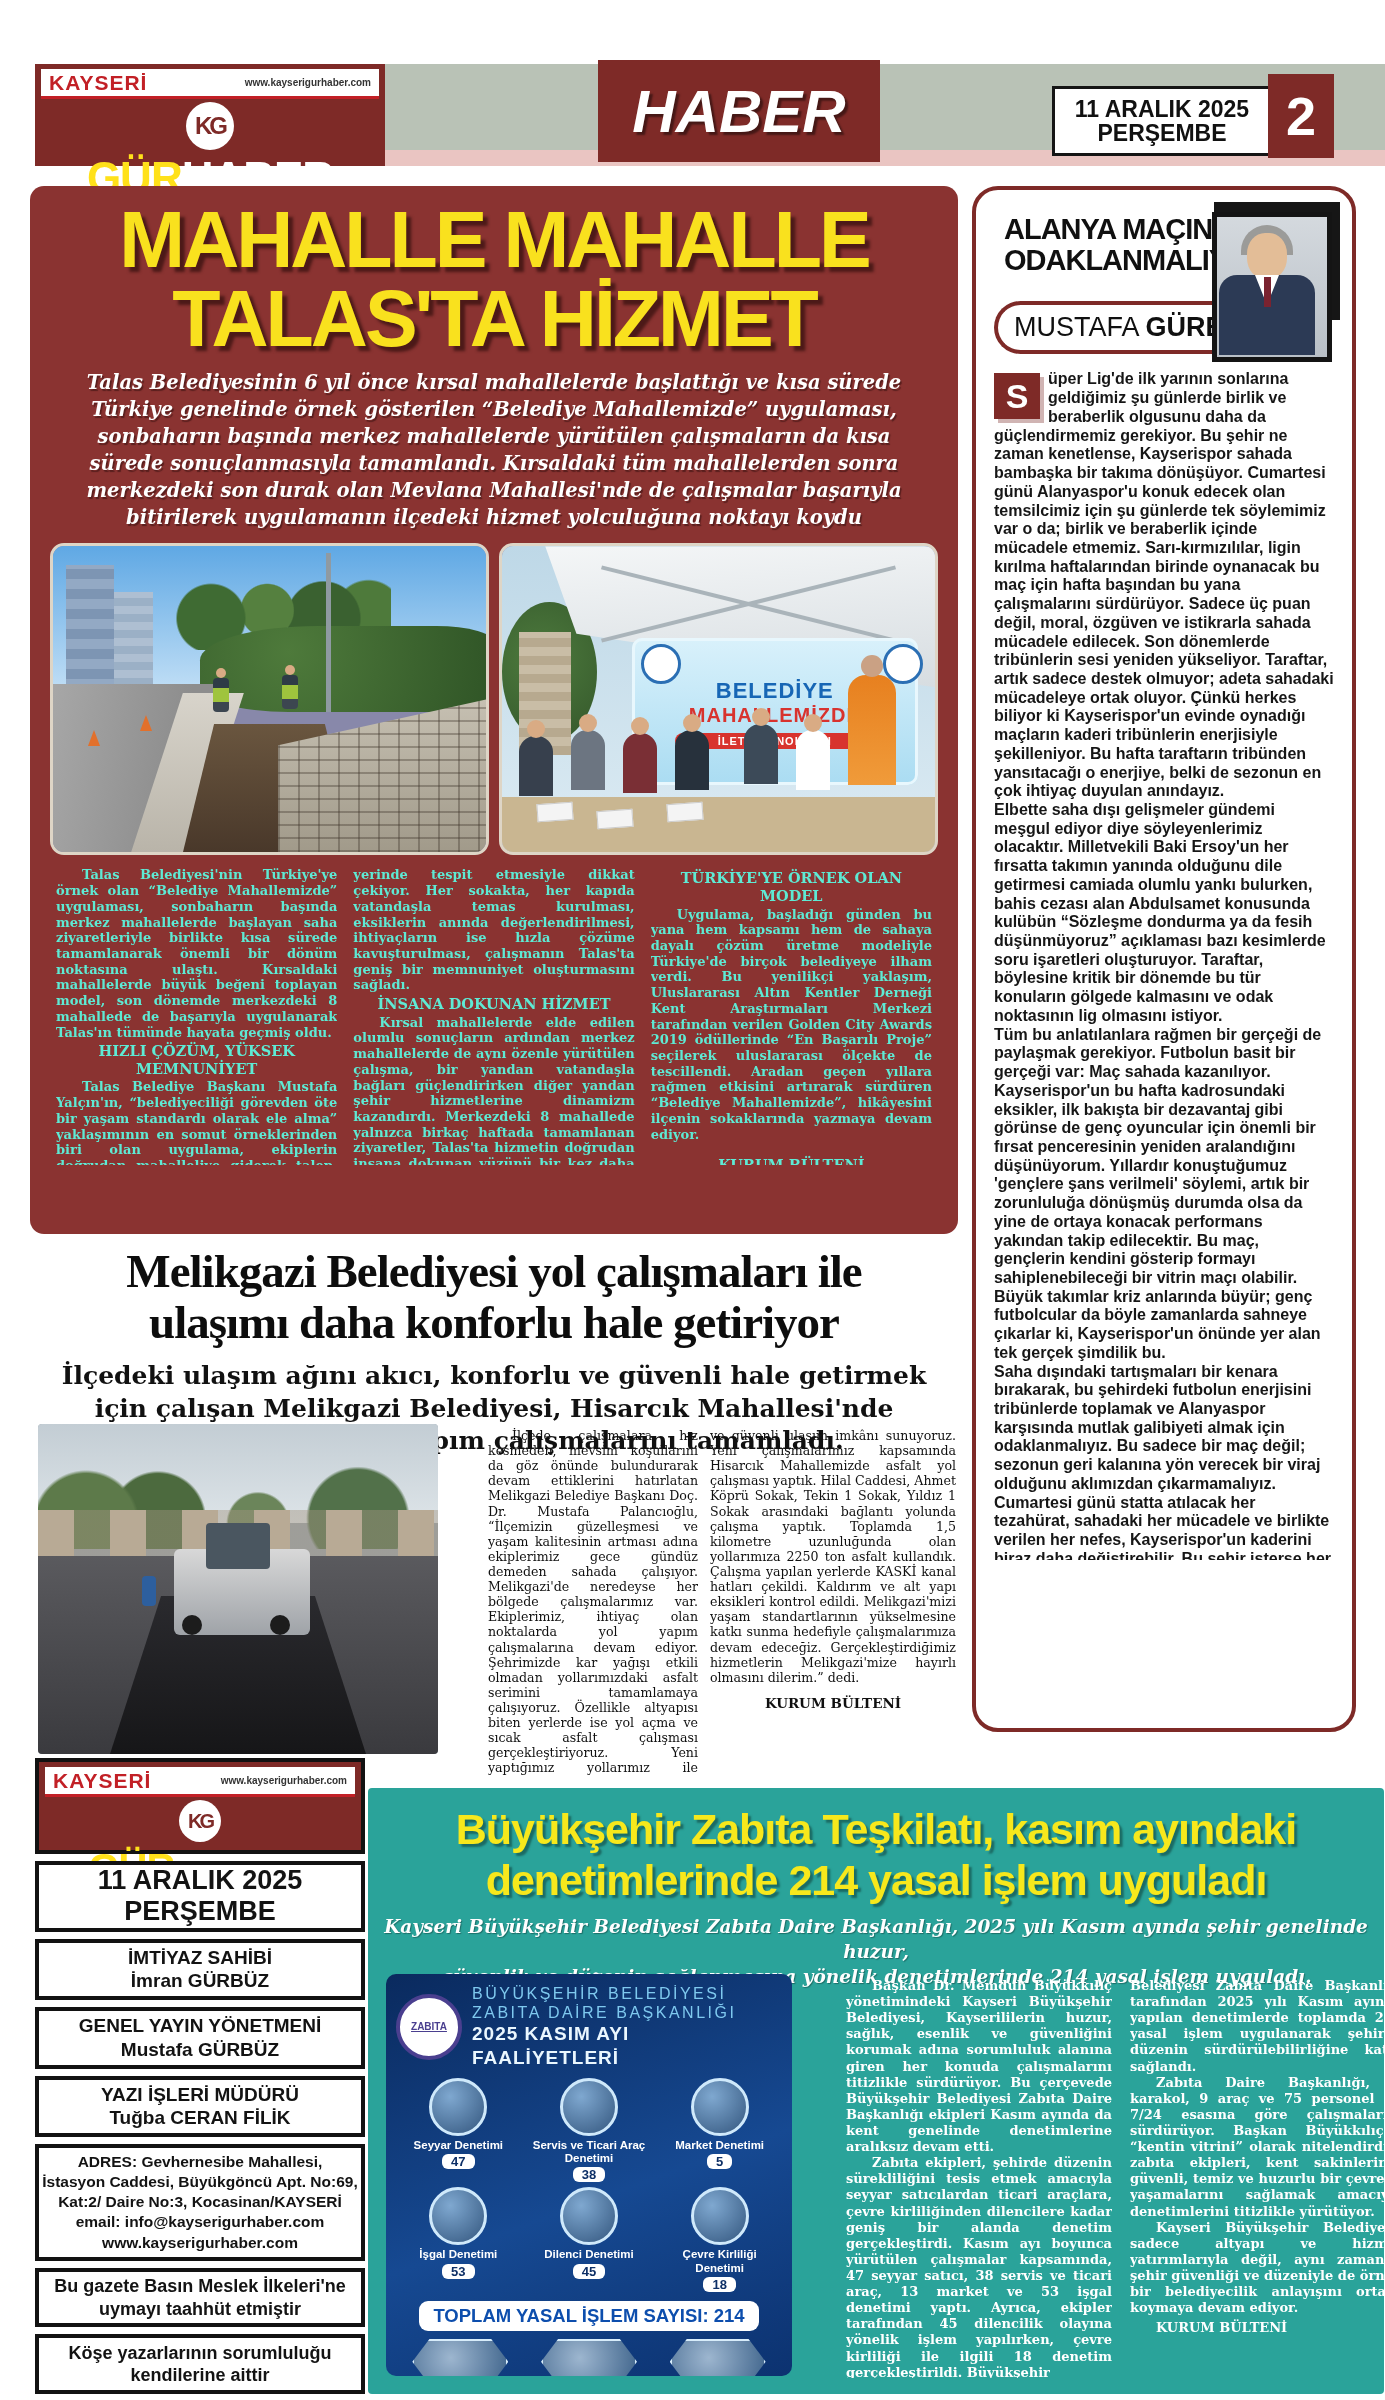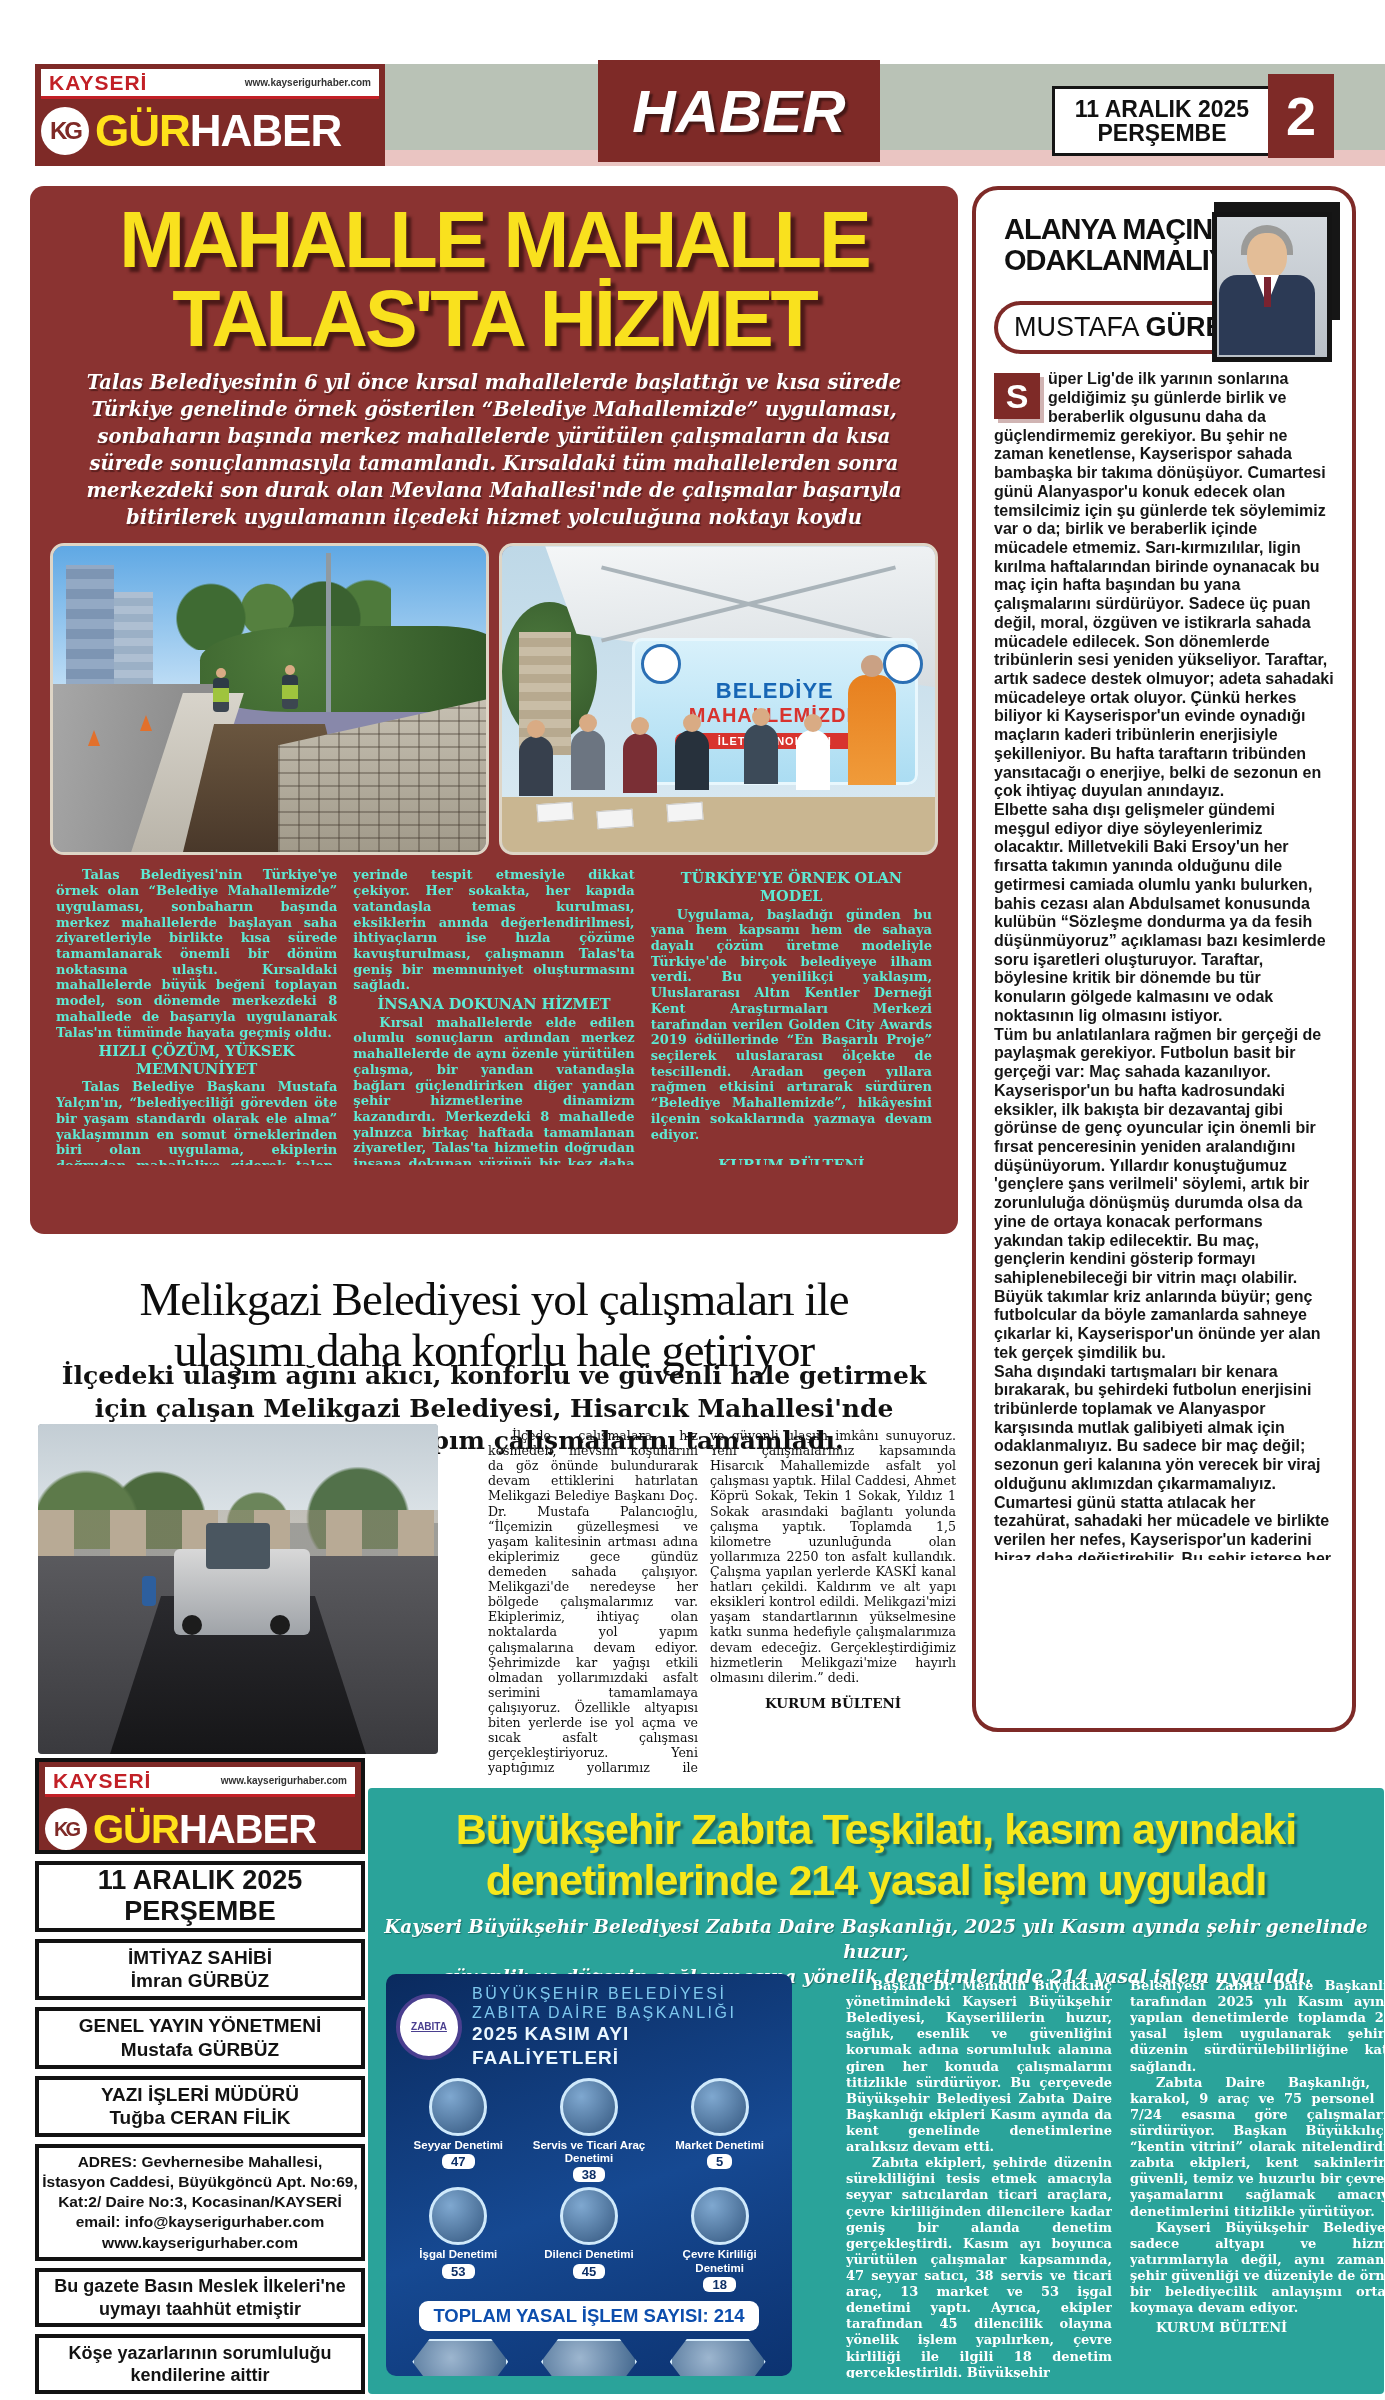--- a/index.html
+++ b/index.html
@@ -8,21 +8,21 @@
   .abs{position:absolute;}
   
   #header-band{left:383px;top:64px;width:1002px;height:92px;background:#b9c2b6;}
   #header-pink{left:383px;top:150px;width:1002px;height:16px;background:#eac5c2;}
   #brand-header{left:35px;top:64px;width:350px;height:102px;}
   .brandbox{background:#7e2a27;width:100%;height:100%;box-sizing:border-box;padding:5px 6px;}
   .brandtop{background:#fff;height:30px;display:flex;align-items:center;justify-content:space-between;
             padding:0 8px;border-bottom:3px solid #c22026;box-sizing:border-box;}
   .brandcity{color:#c22026;font-weight:700;font-size:21px;letter-spacing:1px;}
   .brandurl{color:#333;font-size:10px;font-weight:700;}
-  .brandmain{display:flex;align-items:center;justify-content:flex-start;gap:6px;height:58px;margin-top:3px;}
+  .brandmain{display:flex;align-items:center;justify-content:flex-start;gap:6px;height:58px;margin-top:3px;flex-direction:column;}
   .emblem{width:48px;height:48px;border-radius:50%;background:#fff;display:flex;align-items:center;justify-content:center;
           color:#7e2a27;font-weight:700;font-size:24px;letter-spacing:-3px;flex:0 0 auto;}
   .brandword{font-weight:700;font-size:44px;letter-spacing:-1px;line-height:1;}
   .brandword .gur{color:#ffe11a;}
   .brandword .hab{color:#ffffff;}
   #haber-box{left:598px;top:60px;width:282px;height:102px;background:#7e2a27;display:flex;align-items:center;justify-content:center;}
   #haber-box .t{color:#fff;font-weight:700;font-style:italic;font-size:60px;text-shadow:3px 3px 2px rgba(0,0,0,.45);}
   #date-box{left:1052px;top:86px;width:214px;height:64px;background:#fff;border:3px solid #151515;
             display:flex;flex-direction:column;align-items:center;justify-content:center;line-height:1.05;}
   #date-box .d1{font-weight:700;font-size:23px;color:#111;}
@@ -98,22 +98,22 @@
   .op-shirt{left:38px;top:58px;width:24px;height:30px;background:#fff;clip-path:polygon(0 0,100% 0,50% 100%);}
   .op-tie{left:47px;top:60px;width:7px;height:30px;background:#7a2330;}
   .op-author{margin-top:26px;width:252px;border:4px solid #7e2a27;border-right:none;border-radius:30px 0 0 30px;
              padding:7px 6px 7px 16px;font-size:27px;color:#101010;white-space:nowrap;}
   .op-author .f{font-weight:400;} .op-author .l{font-weight:700;}
   .op-body{margin-top:16px;font-weight:700;font-size:16px;line-height:1.17;color:#161616;text-align:left;height:1190px;overflow:hidden;}
   .op-body p{margin:0;}
   .dropcap{float:left;width:46px;height:46px;background:#7e2a27;color:#fff;font-weight:700;font-size:34px;
            display:flex;align-items:center;justify-content:center;margin:3px 8px 2px 0;box-shadow:4px 4px 0 rgba(120,40,36,.35);}
   
-  #m-headline{left:30px;top:1274px;width:928px;text-align:center;font-family:"Liberation Serif",serif;
-              font-weight:400;font-size:47px;line-height:1.08;letter-spacing:-1px;color:#0d0d0d;}
+  #m-headline{left:30px;top:1246px;width:928px;text-align:center;font-family:"Liberation Serif",serif;
+              font-weight:700;font-size:47px;line-height:1.08;letter-spacing:-1px;color:#0d0d0d;}
   #m-deck{left:60px;top:1360px;width:868px;text-align:center;font-family:"DejaVu Serif",serif;font-weight:700;
           font-size:25px;line-height:1.3;color:#111;}
   #m-photo{left:38px;top:1424px;width:400px;height:330px;overflow:hidden;background:#9aa5ad;border-radius:4px;}
   .mp-sky{left:0;top:0;width:100%;height:30%;background:linear-gradient(#c3cdd4,#dde4e8);}
   .mp-trees{left:0;top:12%;width:100%;height:26%;background:radial-gradient(circle at 12% 70%,#5d7a4a 14%,transparent 15%),radial-gradient(circle at 30% 65%,#4c6a3e 16%,transparent 17%),radial-gradient(circle at 55% 70%,#6b855a 13%,transparent 14%),radial-gradient(circle at 80% 64%,#52714a 15%,transparent 16%);}
   .mp-houses{left:0;top:26%;width:100%;height:14%;background:repeating-linear-gradient(90deg,#b8aa95 0 36px,#a3958173 36px 72px);}
   .mp-road{left:0;top:40%;width:100%;height:60%;background:linear-gradient(#5a5a5e,#3a3a3e);}
   .mp-fresh{left:18%;top:52%;width:64%;height:48%;background:linear-gradient(#2a2a2e,#161618);clip-path:polygon(20% 0,80% 0,100% 100%,0 100%);}
   .mp-machine{left:34%;top:38%;width:34%;height:26%;background:linear-gradient(#d8d8d8,#9fa3a8);border-radius:6px;}
   .mp-cab{left:42%;top:30%;width:16%;height:14%;background:#4a5660;border-radius:4px;}

